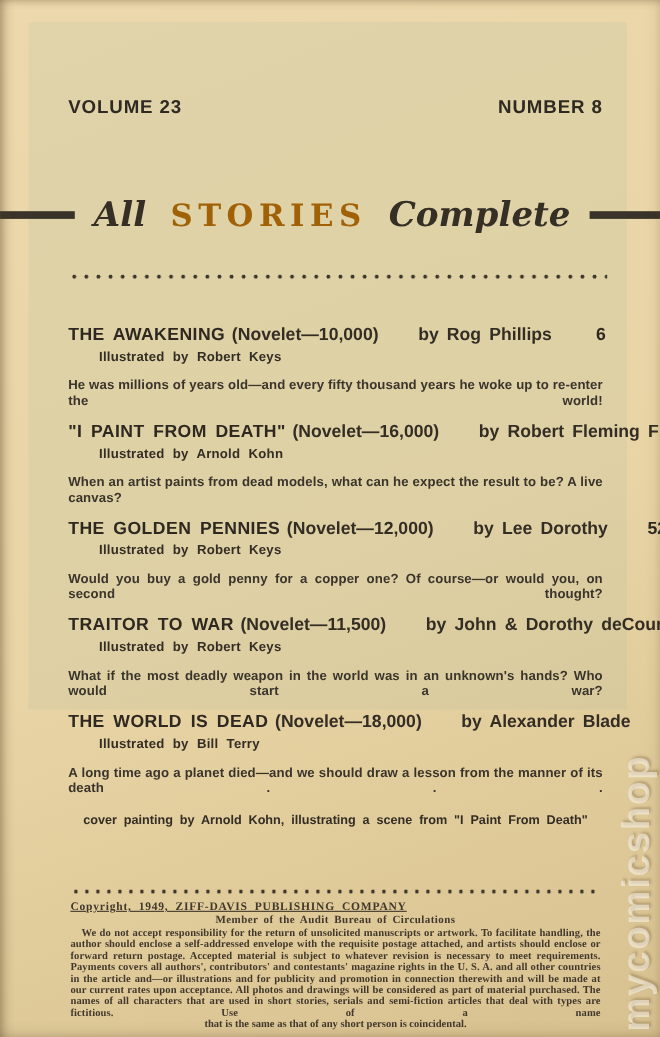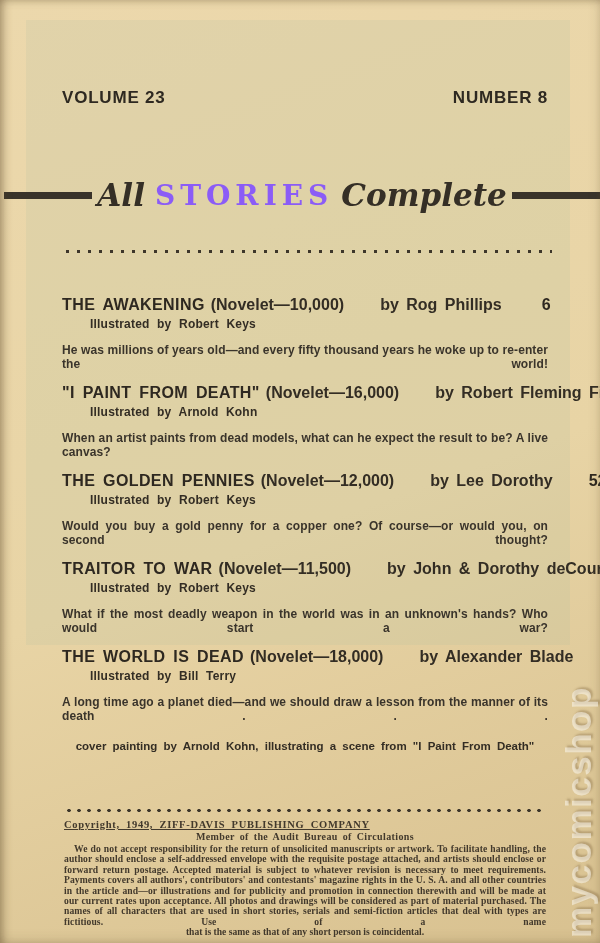--- a/index.html
+++ b/index.html
@@ -26,33 +26,33 @@
 
   
   .vol-row { display: flex; justify-content: space-between; width: 486px; }
   .vol-row span {
     font-weight: bold; font-size: 17px; letter-spacing: 0.8px; color: #2e2921;
   }
 
   
   .banner {
     margin-top: 72px; width: 486px;
-    display: flex; align-items: center; justify-content: center;
+    display: flex; align-items: center; justify-content: center; gap: 12px;
   }
   .banner .bar { height: 7px; background: #39332a; flex: 0 0 auto; }
   .bar-left { width: 88px; margin-right: 5px; }
   .bar-right { width: 94px; margin-left: 5px; }
   .banner .script {
     font-family: "DejaVu Serif", serif; font-style: italic; font-weight: bold;
     font-size: 31px; color: #352f26; line-height: 1;
   }
   .banner .stories-word {
     font-family: "DejaVu Serif", serif; font-weight: bold;
     font-size: 28px; letter-spacing: 5px; margin: 0 8px 0 10px;
-    color: #8b5cf6; line-height: 1;
+    color: #a16207; line-height: 1;
   }
 
   
   .dotrow {
     width: 490px; height: 5px; margin-top: 38px;
     background-image: radial-gradient(circle, #3d362a 1.6px, rgba(0,0,0,0) 1.9px);
     background-size: 11px 5px; background-repeat: repeat-x; background-position: 0 center;
   }
   .dotrow.bottom { margin: 0 auto; margin-top: 56px; width: 482px;
     background-size: 10px 5px; }

